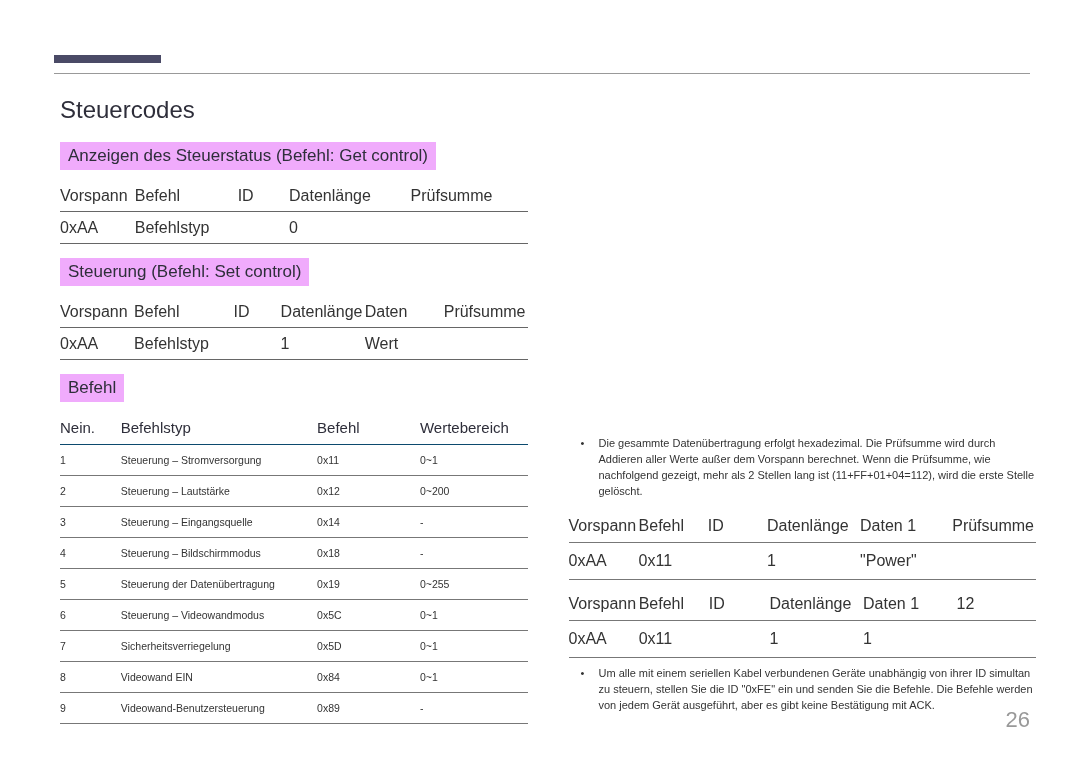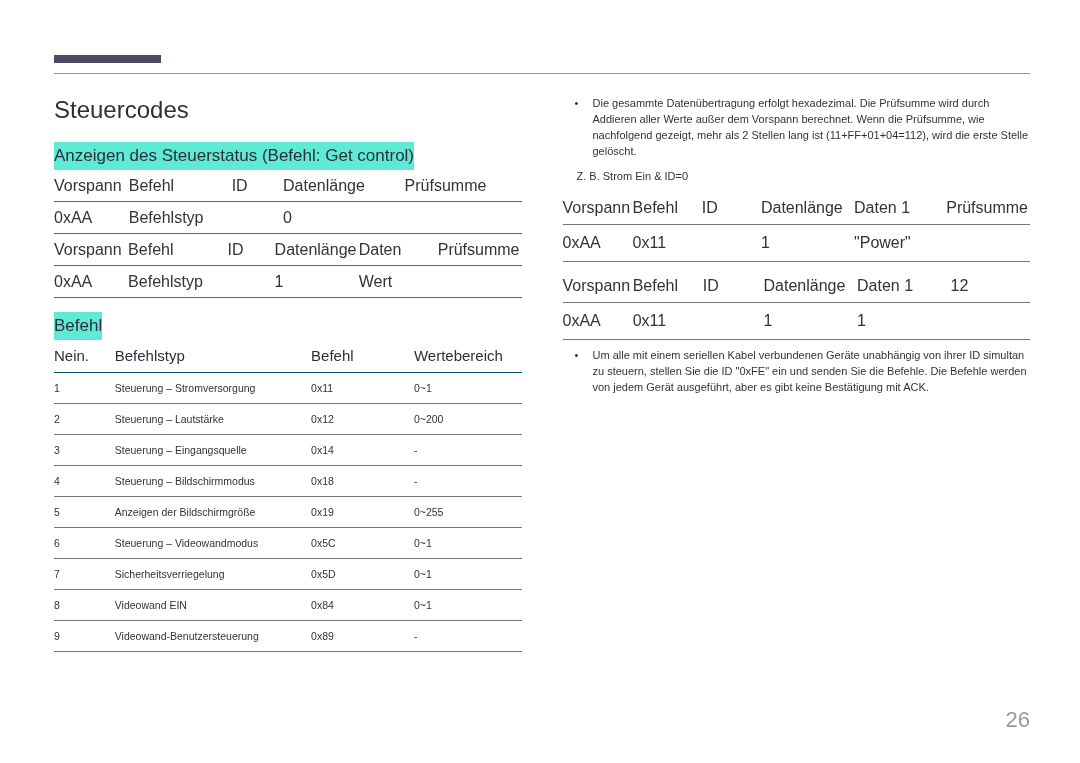--- a/index.html
+++ b/index.html
@@ -8,24 +8,24 @@
     background: #fff;
     color: #333;
     width: 1080px;
     height: 763px;
     overflow: hidden;
     position: relative;
   }
   .topbar { position:absolute; left:54px; top:55px; width:107px; height:8px; background:#4a4a66; }
   .toprule { position:absolute; left:54px; top:73px; width:976px; height:1px; background:#999; }
   .pagenum { position:absolute; right:50px; bottom:30px; color:#999; font-size:22px; font-weight:300; }
-  .columns { position:absolute; left:54px; top:96px; width:976px; display:flex; gap:41px; }
+  .columns { position:absolute; left:60px; top:96px; width:976px; display:flex; gap:41px;align-items:flex-end; }
   .col { flex:1 1 0; min-width:0; }
   h1 { font-size:24px; font-weight:500; color:#2e2e3a; margin-bottom:18px; }
-  .sect { background:#5eead4; color:#2e2e3a; display:inline-block; font-size:17px; padding:4px 0; margin-top:14px; font-weight:500; }
+  .sect { background:#f0abfc; color:#2e2e3a; display:inline-block; font-size:17px; padding:4px 8px; margin-top:14px; margin-bottom:10px; font-weight:500; }
   .sect.first { margin-top:0; }
   table { width:100%; border-collapse:collapse; font-size:16px; color:#333; }
   table th, table td { text-align:left; padding:7px 2px 6px 0; font-weight:400; }
   table.hdronly thead tr th { border-bottom:1px solid #666; }
   table.hdronly tbody tr td { border-bottom:1px solid #666; }
   table.cmd { font-size:10.5px; }
   table.cmd thead th { font-size:15px; font-weight:500; color:#2e2e3a; padding-bottom:8px; border-bottom:1px solid #0c4a6e; }
   table.cmd tbody td { border-bottom:1px solid #777; padding-top:9px; padding-bottom:9px; }
   ul.bul { list-style:none; padding-left:30px; font-size:11px; line-height:1.45; color:#333; margin-bottom:10px; }
   ul.bul li { position:relative; padding-left:0; margin-bottom:2px; }
@@ -62,20 +62,21 @@
           <tr>
         <td>0xAA</td>
         <td>Befehlstyp</td>
         <td></td>
         <td>0</td>
         <td></td>
       </tr>
         </tbody>
     </table>
 
+    <div class="sect">Steuerung (Befehl: Set control)</div>
     <table class="hdronly">
       <thead>
           <tr>
         <th style="width:16%">Vorspann</th>
         <th style="width:22%">Befehl</th>
         <th style="width:11%">ID</th>
         <th style="width:18%">Datenlänge</th>
         <th style="width:18%">Daten</th>
         <th>Prüfsumme</th>
       </tr>
@@ -122,21 +123,21 @@
             <td>-</td>
           </tr>
           <tr>
             <td>4</td>
             <td>Steuerung – Bildschirmmodus</td>
             <td>0x18</td>
             <td>-</td>
           </tr>
           <tr>
             <td>5</td>
-            <td>Anzeigen der Bildschirmgröße</td>
+            <td>Steuerung der Datenübertragung</td>
             <td>0x19</td>
             <td>0~255</td>
           </tr>
           <tr>
             <td>6</td>
             <td>Steuerung – Videowandmodus</td>
             <td>0x5C</td>
             <td>0~1</td>
           </tr>
           <tr>
@@ -158,21 +159,20 @@
             <td>-</td>
           </tr>
         </tbody>
     </table>
   </div>
 
   <div class="col">
     <ul class="bul">
       <li>Die gesammte Datenübertragung erfolgt hexadezimal. Die Prüfsumme wird durch Addieren aller Werte außer dem Vorspann berechnet. Wenn die Prüfsumme, wie nachfolgend gezeigt, mehr als 2 Stellen lang ist (11+FF+01+04=112), wird die erste Stelle gelöscht.</li>
     </ul>
-    <div class="exline">Z. B. Strom Ein &amp; ID=0</div>
 
     <table class="ex">
       <thead>
           <tr>
         <th style="width:15%">Vorspann</th>
         <th style="width:15%">Befehl</th>
         <th style="width:13%">ID</th>
         <th style="width:20%">Datenlänge</th>
         <th style="width:20%">Daten 1</th>
         <th>Prüfsumme</th>

